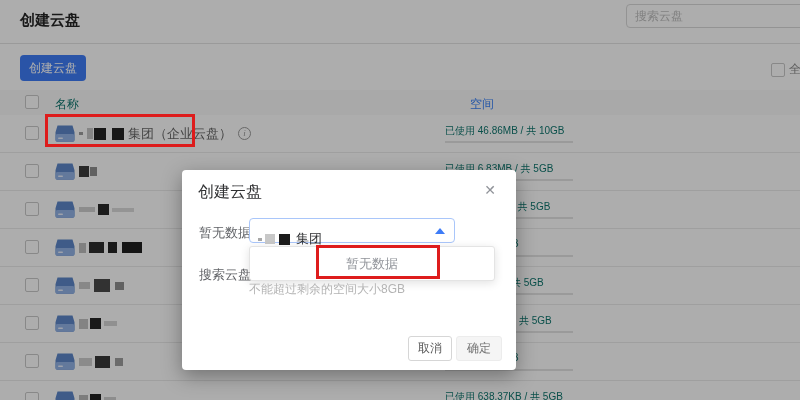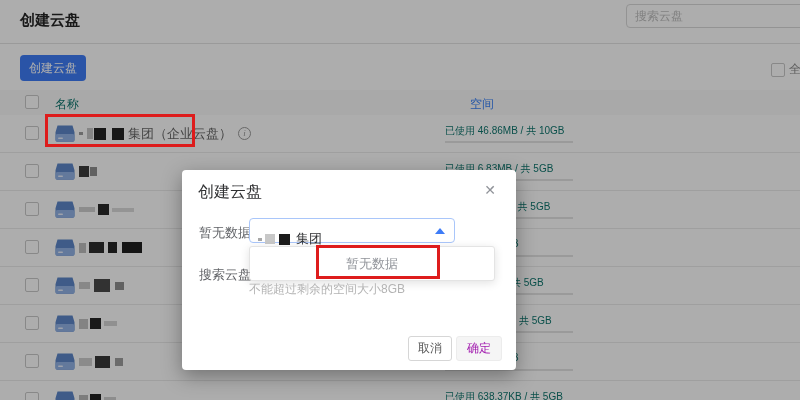--- a/index.html
+++ b/index.html
@@ -56,21 +56,21 @@
   .m-select .vtext{font-size:13px;color:#303133;margin-left:3px;}
   .caret-up{position:absolute;right:9px;top:9px;width:0;height:0;border-left:5px solid transparent;
             border-right:5px solid transparent;border-bottom:6px solid var(--accent);}
   .m-dropdown{position:absolute;left:67px;top:76px;width:246px;height:35px;box-sizing:border-box;background:#fff;
               border:1px solid #e4e4e4;border-radius:3px;box-shadow:0 2px 10px rgba(0,0,0,0.12);
               display:flex;align-items:center;justify-content:center;}
   .m-dropdown .nodata{font-size:13px;color:#909399;}
   .m-hint{position:absolute;left:67px;top:111px;font-size:12px;color:#b3b3b3;white-space:nowrap;}
   .m-btn{position:absolute;top:166px;height:25px;box-sizing:border-box;border-radius:3px;font-size:12px;cursor:pointer;}
   .m-cancel{left:226px;width:44px;background:#fff;border:1px solid #d6d6d6;color:#595959;}
-  .m-confirm{left:274px;width:46px;background:#f5f5f5;border:1px solid #ececec;color:#a21caf;cursor:not-allowed;}
+  .m-confirm{left:274px;width:46px;background:#f5f5f5;border:1px solid #ececec;color:#737373;cursor:not-allowed;}
 
   
   .anno{position:absolute;box-sizing:border-box;border:3px solid var(--anno);z-index:50;}
   .anno1{left:45px;top:114px;width:150px;height:33px;}
   .anno2{left:316px;top:245px;width:124px;height:34px;}
 </style>
 </head>
 <body>
 
 <div class="screen">

